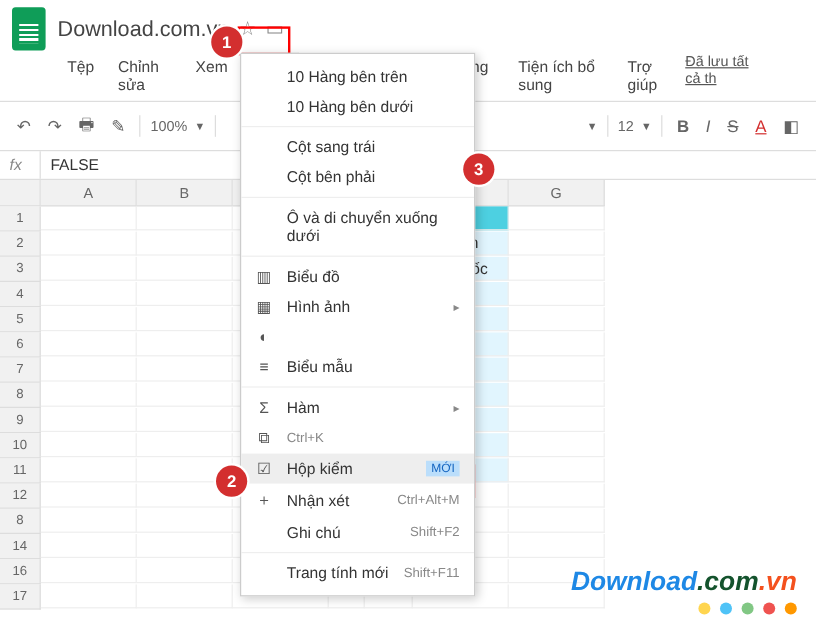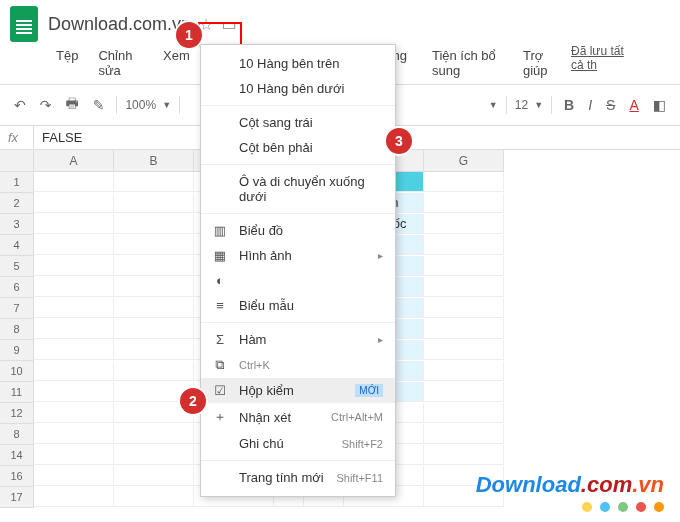--- a/index.html
+++ b/index.html
@@ -38,21 +38,21 @@
 .dd-item.highlight { background: #eee; }
 .dd-icon { width: 18px; text-align: center; color: #555; font-size: 13px; }
 .dd-label { flex: 1; }
 .dd-sc { color: #888; font-size: 11px; }
 .dd-sep { height: 1px; background: #eee; margin: 4px 0; }
 .dd-arrow { color: #888; font-size: 10px; }
 .dd-new { background: #bbdefb; color: #1565c0; font-size: 10px; padding: 1px 4px; margin-left: 39px; }
 .badge-num { position: absolute; width: 26px; height: 26px; background: #d32f2f; color: #fff; border-radius: 50%; text-align: center; line-height: 26px; font-weight: bold; font-size: 14px; z-index: 20; box-shadow: 0 0 0 2px #fff; }
 .watermark { position: absolute; right: 16px; bottom: 10px; }
 .wm-text { font-size: 22px; font-weight: bold; font-style: italic; }
-.wm-d { color: #1e88e5; } .wm-c { color: #b91c1c; } .wm-v { color: #f4511e; }
+.wm-d { color: #1e88e5; } .wm-c { color: #14532d; } .wm-v { color: #f4511e; }
 .dots { display: flex; gap: 8px; justify-content: flex-end; margin-top: 4px; }
 .dot { width: 10px; height: 10px; border-radius: 50%; }
 </style>
 </head>
 <body>
 
 <div class="header">
   <div class="sheets-logo"></div>
   <div>
     <div style="display:flex;align-items:center;gap:8px">

